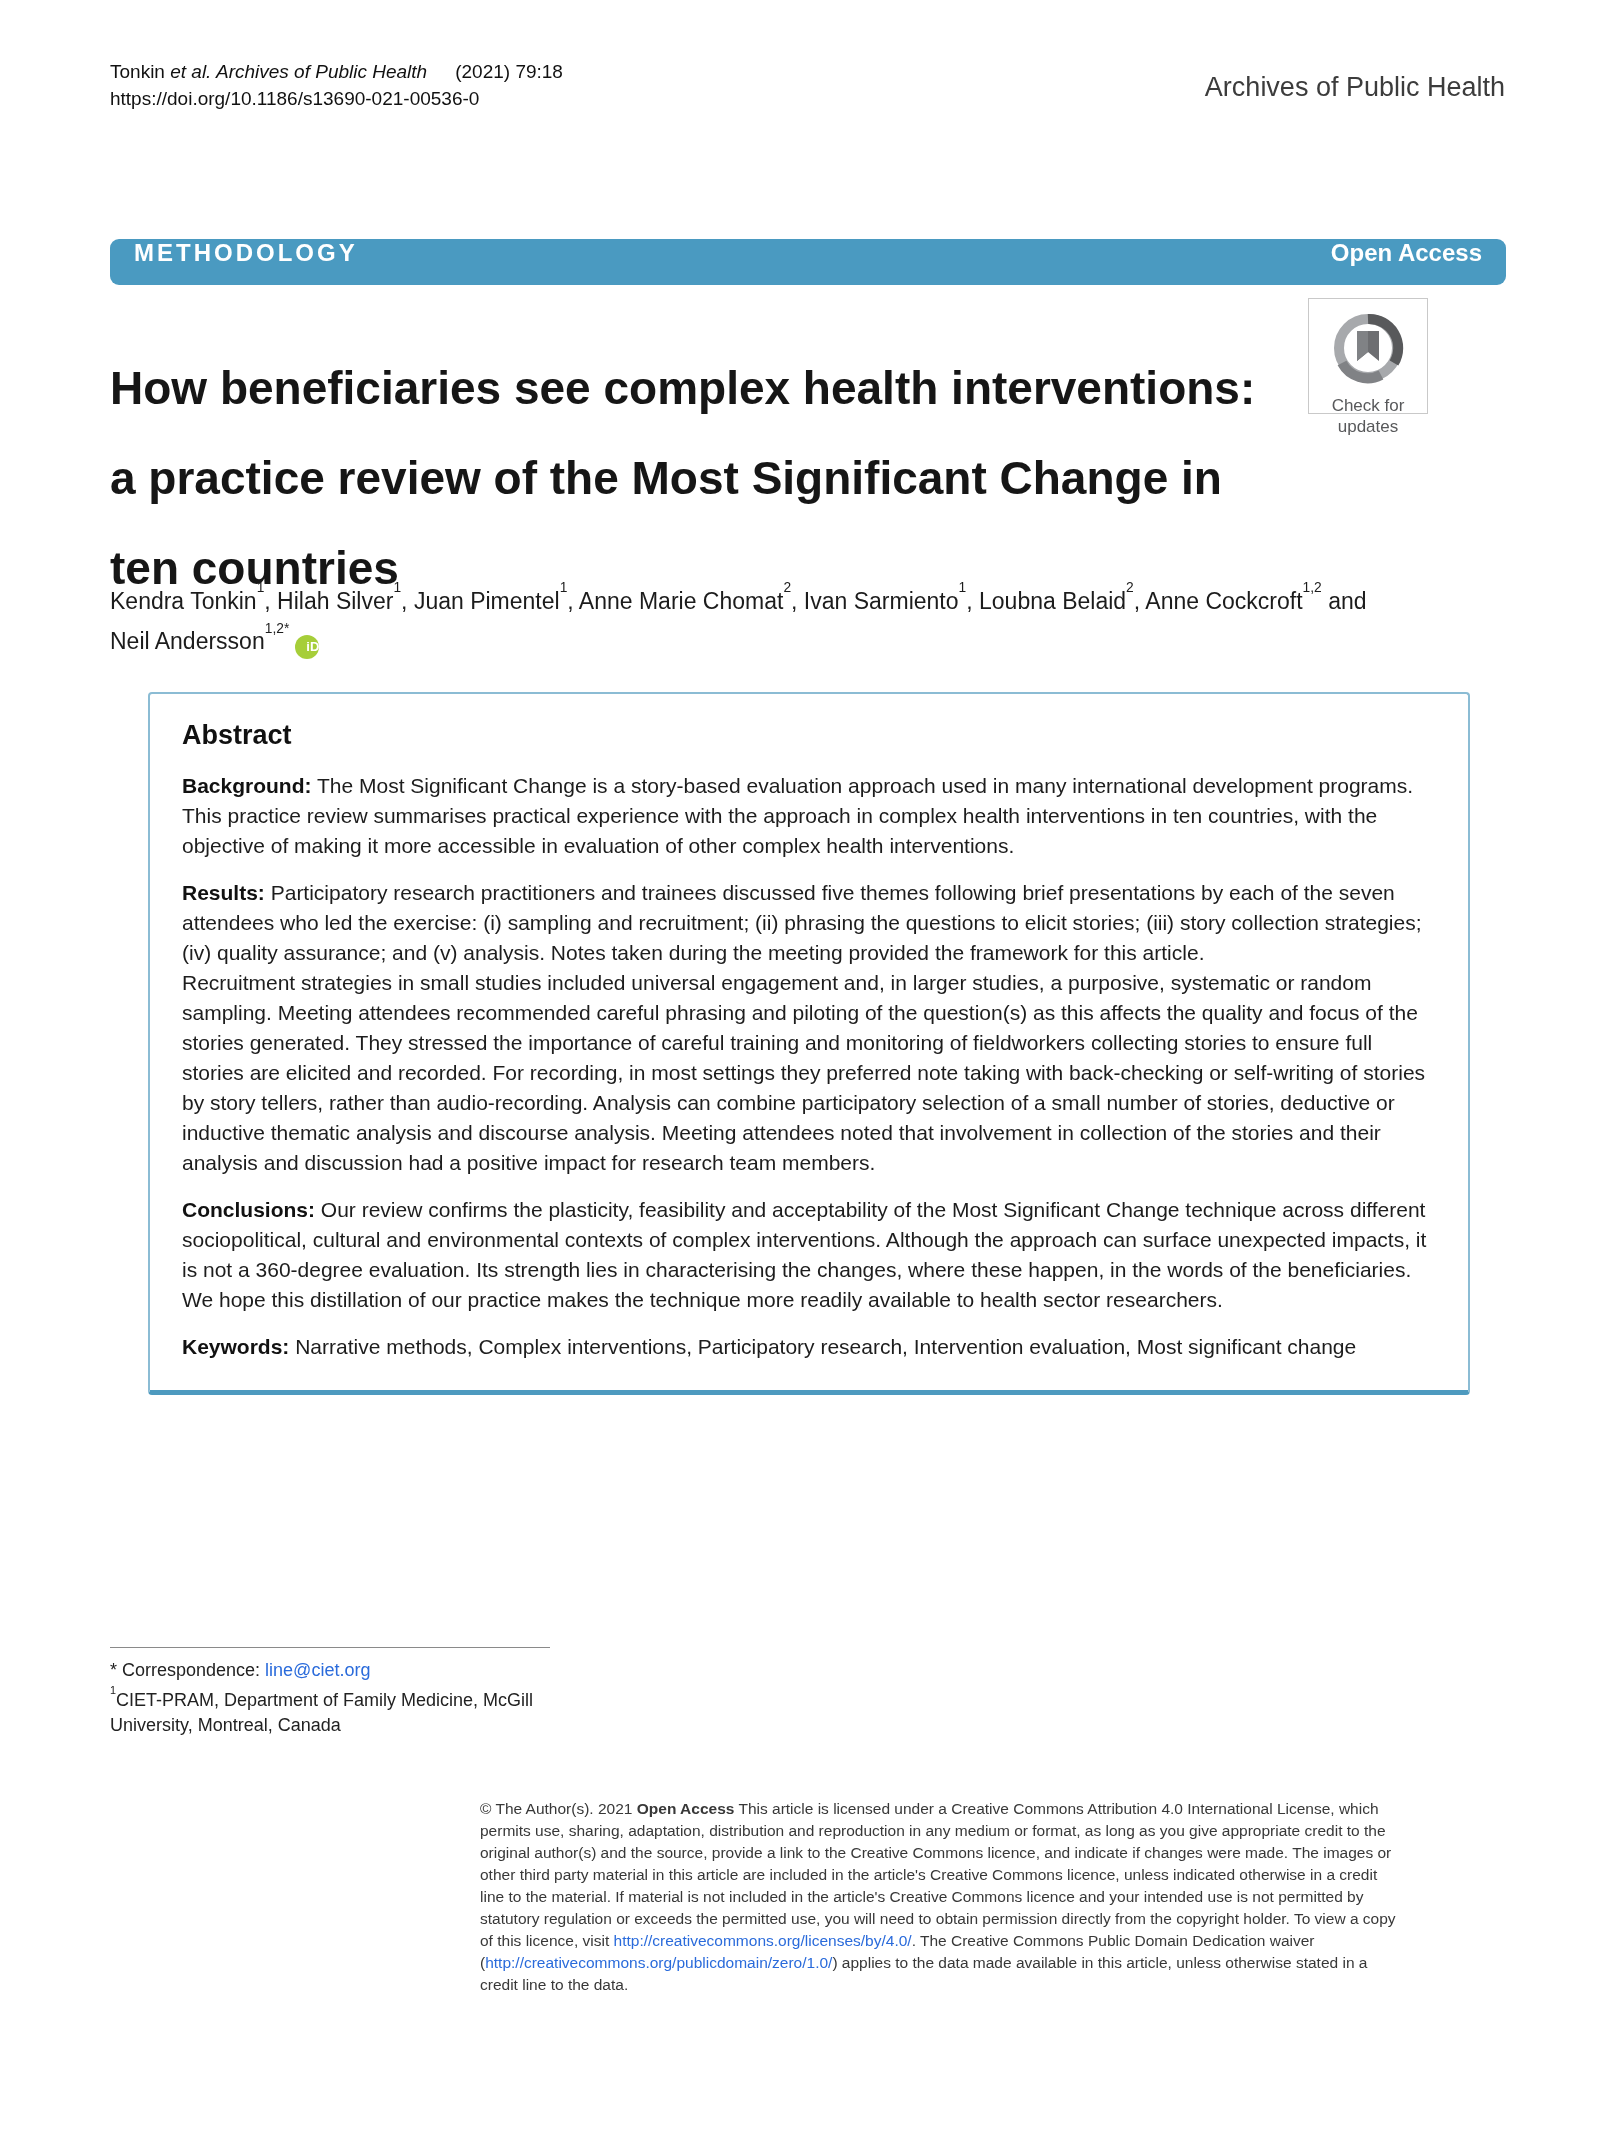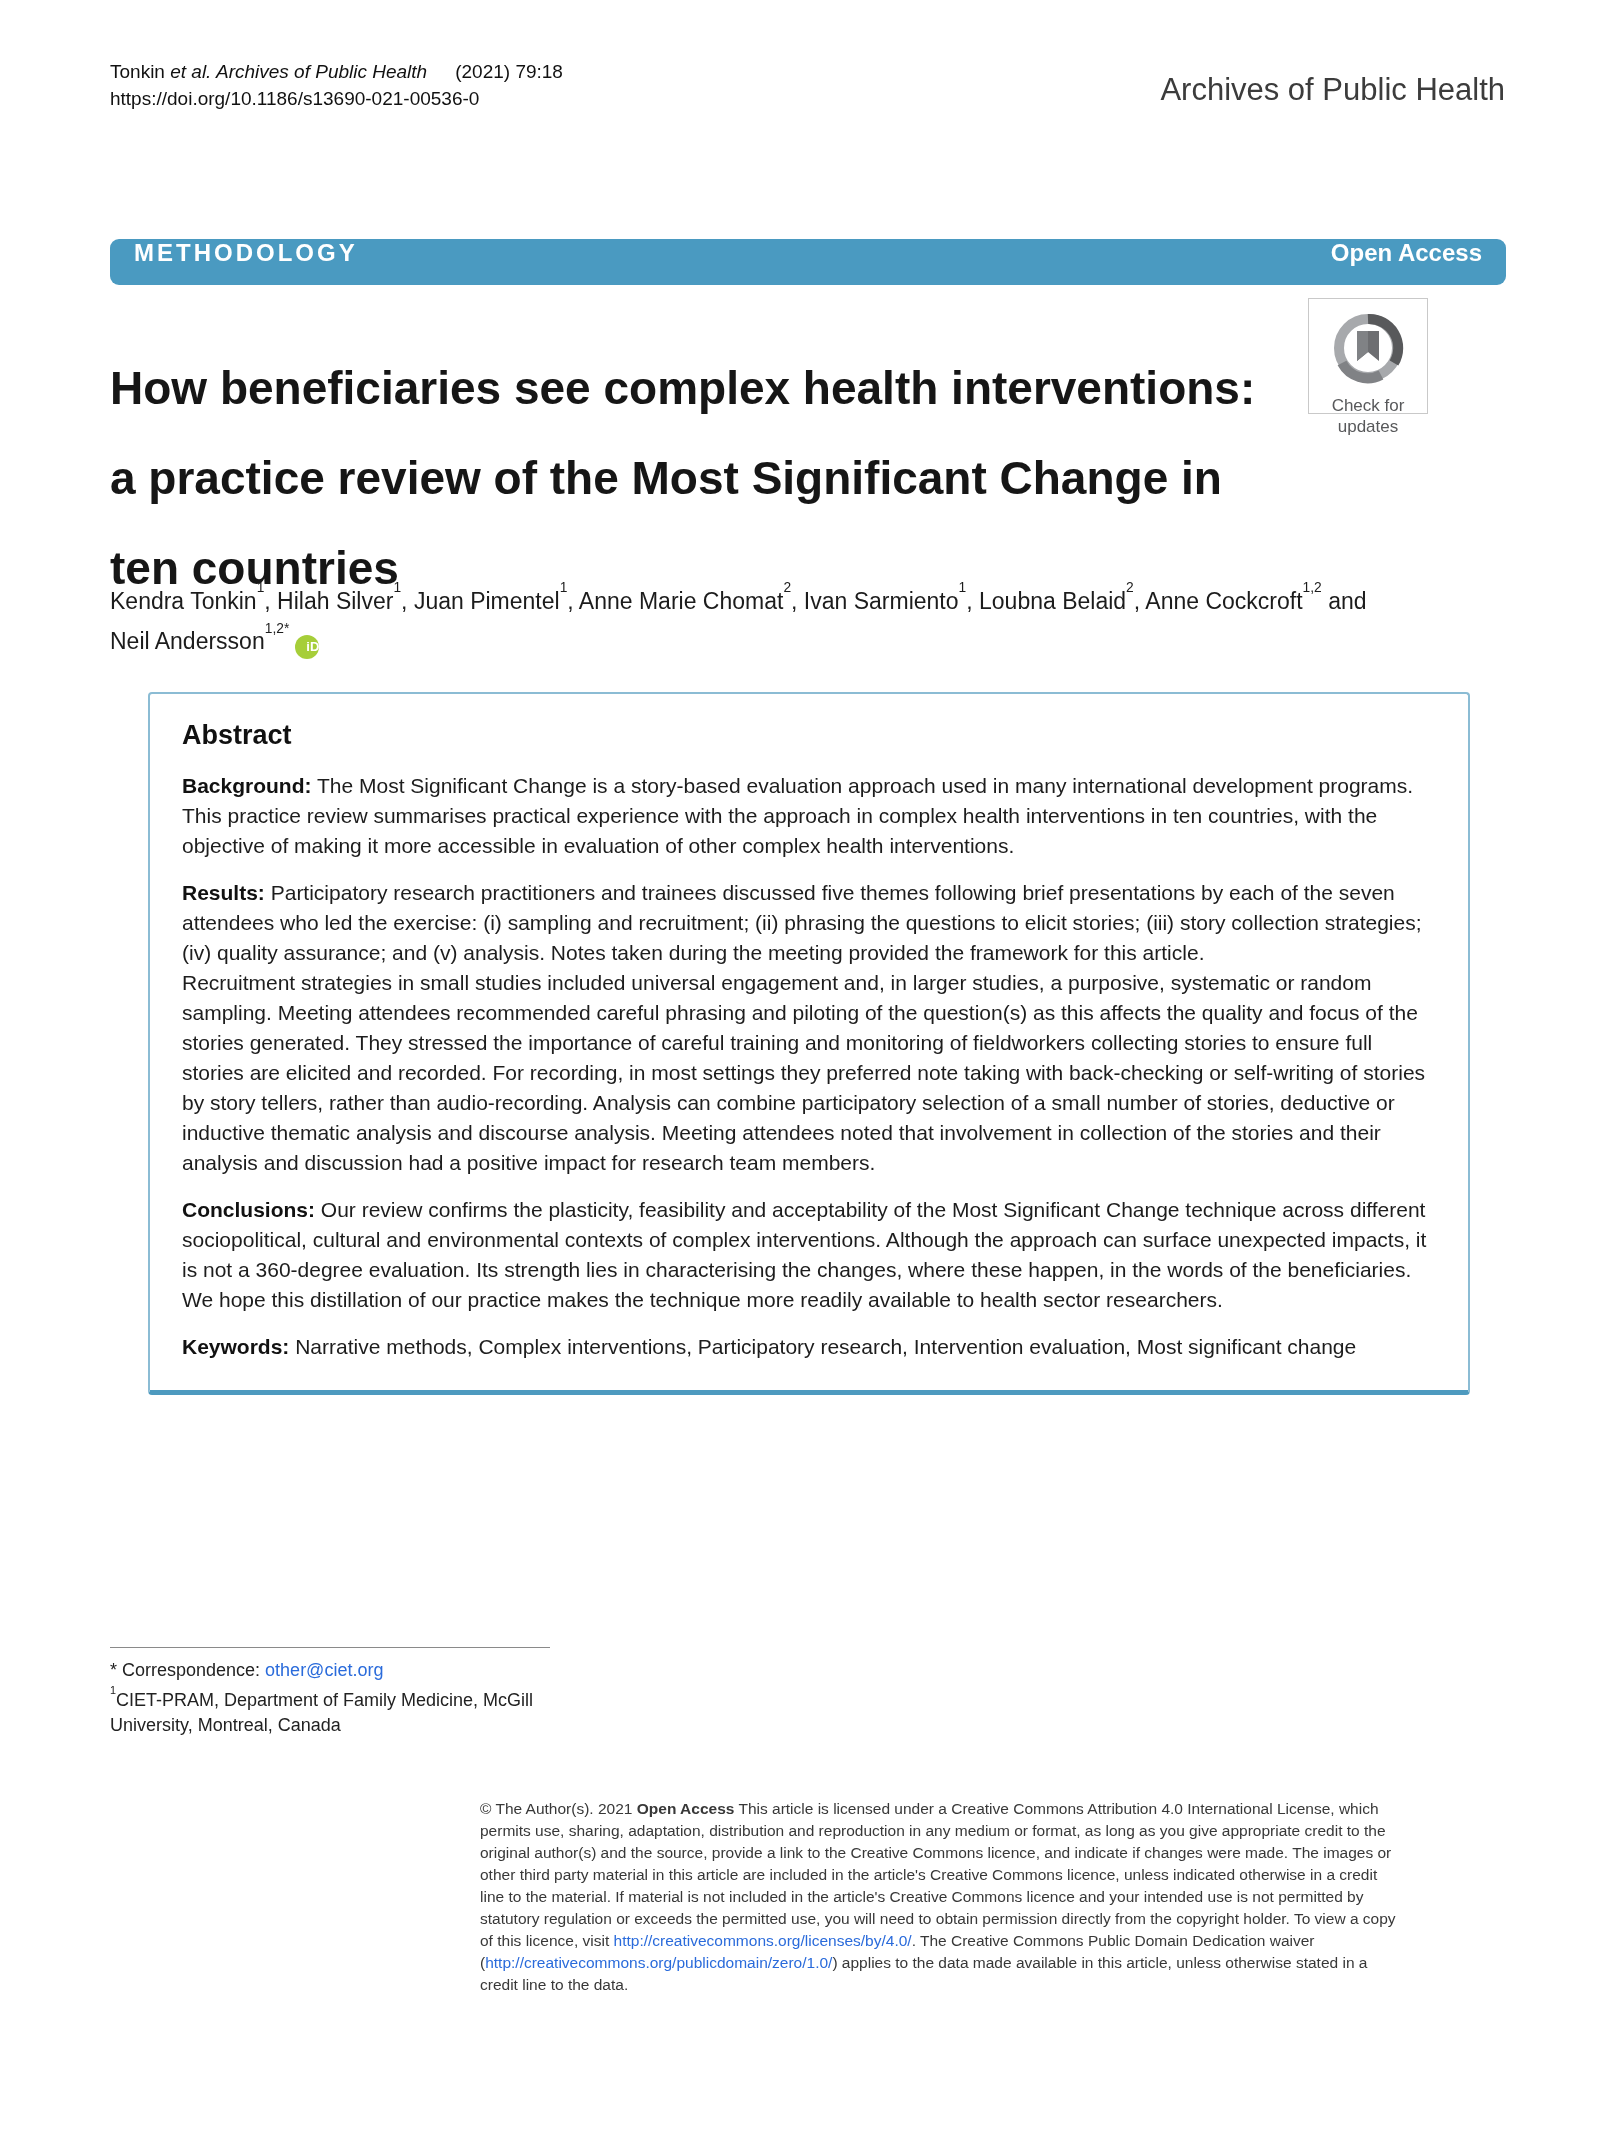--- a/index.html
+++ b/index.html
@@ -3,21 +3,21 @@
 <meta charset="utf-8">
 <style>
   html,body{margin:0;padding:0;background:#e9e9e9;}
   .page{position:relative;width:1616px;height:2152px;background:#ffffff;margin:0 auto;
         font-family:"Liberation Sans",sans-serif;color:#1e1e1e;overflow:hidden;}
 
   
   .hdr-left{position:absolute;left:110px;top:58px;font-size:19px;line-height:27px;color:#111;}
   .hdr-left .ital{font-style:italic;}
   .hdr-left .issue{margin-left:28px;}
-  .journal-name{position:absolute;right:111px;top:72px;font-size:31px;color:#3c3c3c;}
+  .journal-name{position:absolute;right:111px;top:72px;font-size:27px;color:#3c3c3c;}
 
   
   .banner{position:absolute;left:110px;top:239px;width:1396px;height:46px;background:#4A9AC1;
           border-radius:9px;display:flex;justify-content:space-between;
           padding:0 24px;box-sizing:border-box;color:#fff;font-weight:bold;font-size:24px;}
   .banner .type{letter-spacing:3px;}
 
   
   .title{position:absolute;left:110px;top:312px;width:1180px;font-size:46px;line-height:90px;color:#161616;font-weight:700;}
   .authors{position:absolute;left:110px;top:578px;width:1260px;font-size:23px;line-height:36px;color:#1c1c1c;}
@@ -98,21 +98,21 @@
     <div class="abs-sec">
       <b>Conclusions:</b><span> Our review confirms the plasticity, feasibility and acceptability of the Most Significant Change technique across different sociopolitical, cultural and environmental contexts of complex interventions. Although the approach can surface unexpected impacts, it is not a 360-degree evaluation. Its strength lies in characterising the changes, where these happen, in the words of the beneficiaries. We hope this distillation of our practice makes the technique more readily available to health sector researchers.</span>
     </div>
     <div class="abs-sec">
       <b>Keywords:</b><span> Narrative methods, Complex interventions, Participatory research, Intervention evaluation, Most significant change</span>
     </div>
   </div>
 
   <div class="fn-rule"></div>
   <div class="footnotes">
-    <div><span>* Correspondence: </span><a class="lnk">other@ciet.org</a></div>
+    <div><span>* Correspondence: </span><a class="lnk">line@ciet.org</a></div>
     <div><sup>1</sup><span>CIET-PRAM, Department of Family Medicine, McGill University, Montreal, Canada</span></div>
   </div>
 
 
   <div class="copyright">
     <span>© The Author(s). 2021 </span><b>Open Access</b><span> This article is licensed under a Creative Commons Attribution 4.0 International License, which permits use, sharing, adaptation, distribution and reproduction in any medium or format, as long as you give appropriate credit to the original author(s) and the source, provide a link to the Creative Commons licence, and indicate if changes were made. The images or other third party material in this article are included in the article's Creative Commons licence, unless indicated otherwise in a credit line to the material. If material is not included in the article's Creative Commons licence and your intended use is not permitted by statutory regulation or exceeds the permitted use, you will need to obtain permission directly from the copyright holder. To view a copy of this licence, visit </span><a class="lnk">http://creativecommons.org/licenses/by/4.0/</a><span>. The Creative Commons Public Domain Dedication waiver (</span><a class="lnk">http://creativecommons.org/publicdomain/zero/1.0/</a><span>) applies to the data made available in this article, unless otherwise stated in a credit line to the data.</span>
   </div>
 
 </div>
 

